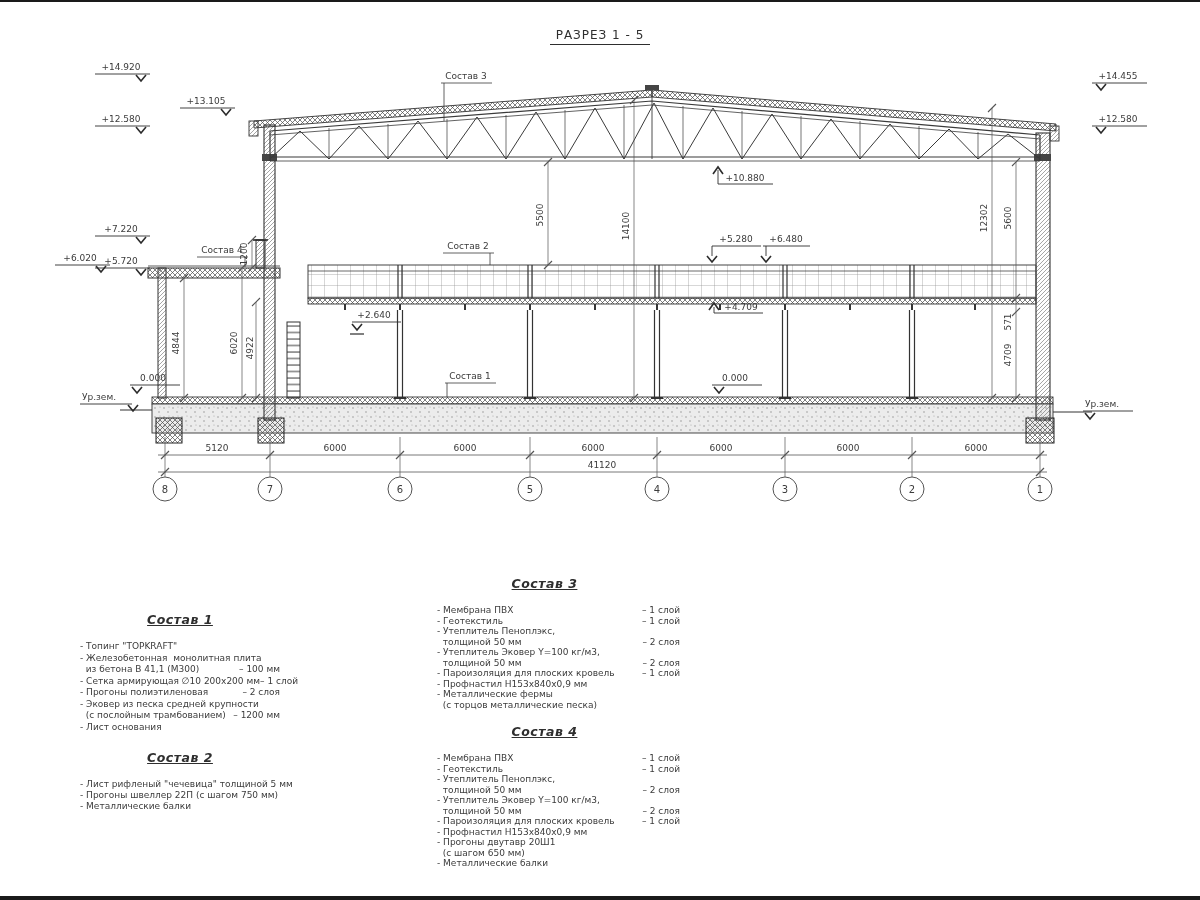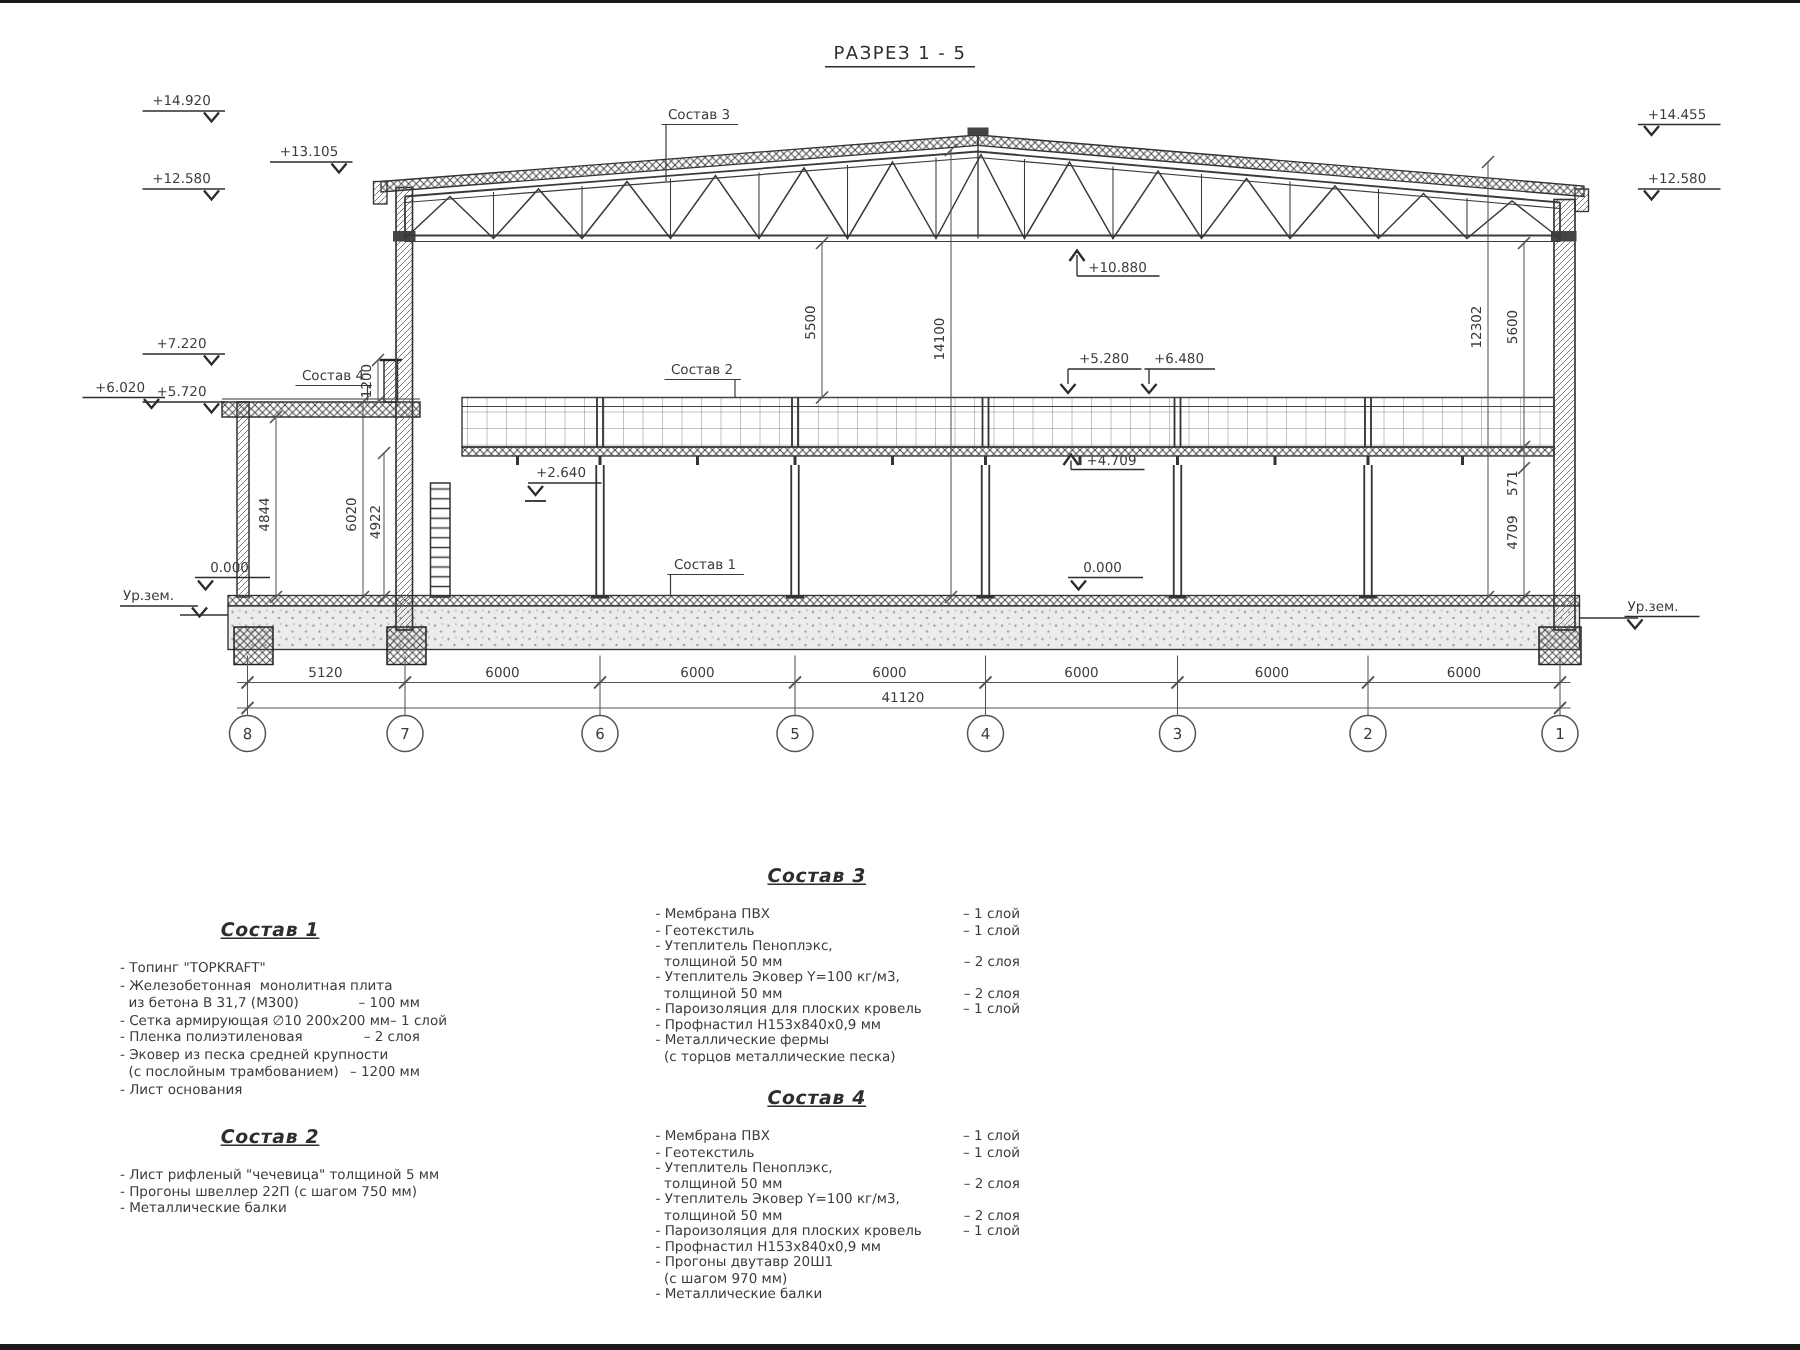--- a/index.html
+++ b/index.html
@@ -279,29 +279,29 @@
   <div class="comp-rows">
     <div class="row">
         <span class="t">- Топинг "TOPKRAFT"</span>
         <span class="v"></span>
       </div>
     <div class="row">
         <span class="t">- Железобетонная  монолитная плита</span>
         <span class="v"></span>
       </div>
     <div class="row">
-        <span class="t">  из бетона В 31,7 (М300)</span>
+        <span class="t">  из бетона В 41,1 (М300)</span>
         <span class="v">– 100 мм</span>
       </div>
     <div class="row">
         <span class="t">- Сетка армирующая ∅10 200х200 мм</span>
         <span class="v">– 1 слой</span>
       </div>
     <div class="row">
-        <span class="t">- Пленка полиэтиленовая</span>
+        <span class="t">- Прогоны полиэтиленовая</span>
         <span class="v">– 2 слоя</span>
       </div>
     <div class="row">
         <span class="t">- Эковер из песка средней крупности</span>
         <span class="v"></span>
       </div>
     <div class="row">
         <span class="t">  (с послойным трамбованием)</span>
         <span class="v">– 1200 мм</span>
       </div>
@@ -409,21 +409,21 @@
       </div>
     <div class="row">
         <span class="t">- Профнастил Н153х840х0,9 мм</span>
         <span class="v"></span>
       </div>
     <div class="row">
         <span class="t">- Прогоны двутавр 20Ш1</span>
         <span class="v"></span>
       </div>
     <div class="row">
-        <span class="t">  (с шагом 970 мм)</span>
+        <span class="t">  (с шагом 650 мм)</span>
         <span class="v"></span>
       </div>
     <div class="row">
         <span class="t">- Металлические балки</span>
         <span class="v"></span>
       </div>
   </div>
 </div>
 
 </body></html>

